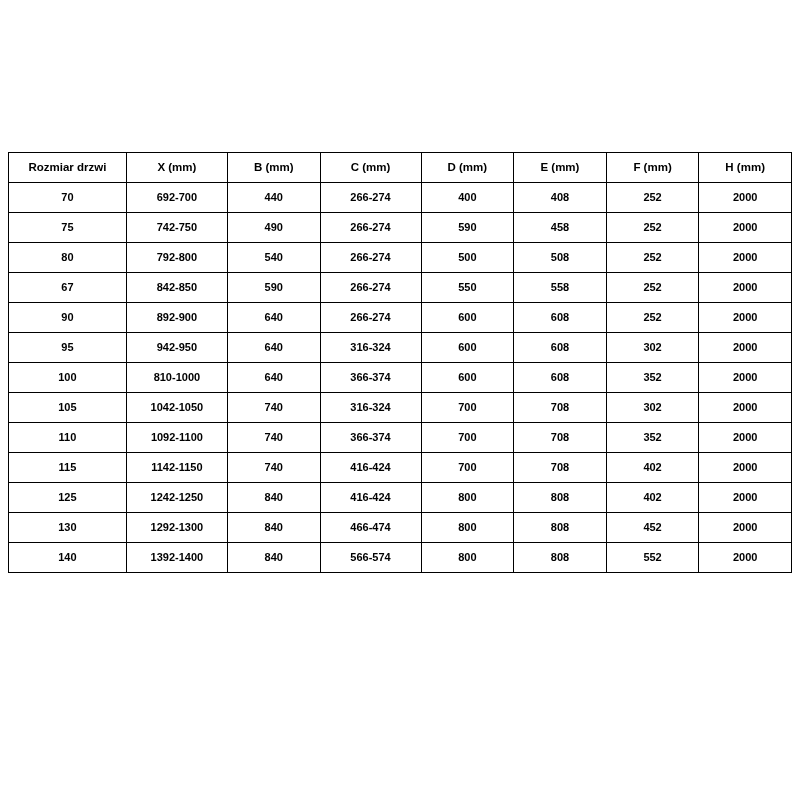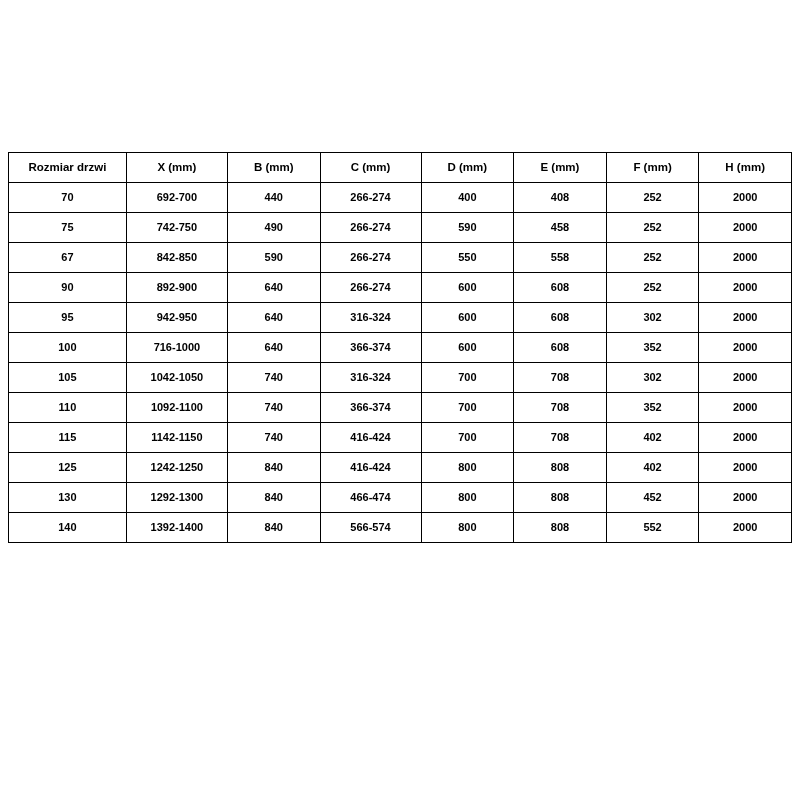--- a/index.html
+++ b/index.html
@@ -103,20 +103,30 @@
           <td>75</td>
           <td>742-750</td>
           <td>490</td>
           <td>266-274</td>
           <td>590</td>
           <td>458</td>
           <td>252</td>
           <td>2000</td>
         </tr>
         <tr>
+          <td>80</td>
+          <td>792-800</td>
+          <td>540</td>
+          <td>266-274</td>
+          <td>500</td>
+          <td>508</td>
+          <td>252</td>
+          <td>2000</td>
+        </tr>
+        <tr>
           <td>67</td>
           <td>842-850</td>
           <td>590</td>
           <td>266-274</td>
           <td>550</td>
           <td>558</td>
           <td>252</td>
           <td>2000</td>
         </tr>
         <tr>
@@ -134,21 +144,21 @@
           <td>942-950</td>
           <td>640</td>
           <td>316-324</td>
           <td>600</td>
           <td>608</td>
           <td>302</td>
           <td>2000</td>
         </tr>
         <tr>
           <td>100</td>
-          <td>716-1000</td>
+          <td>810-1000</td>
           <td>640</td>
           <td>366-374</td>
           <td>600</td>
           <td>608</td>
           <td>352</td>
           <td>2000</td>
         </tr>
         <tr>
           <td>105</td>
           <td>1042-1050</td>

